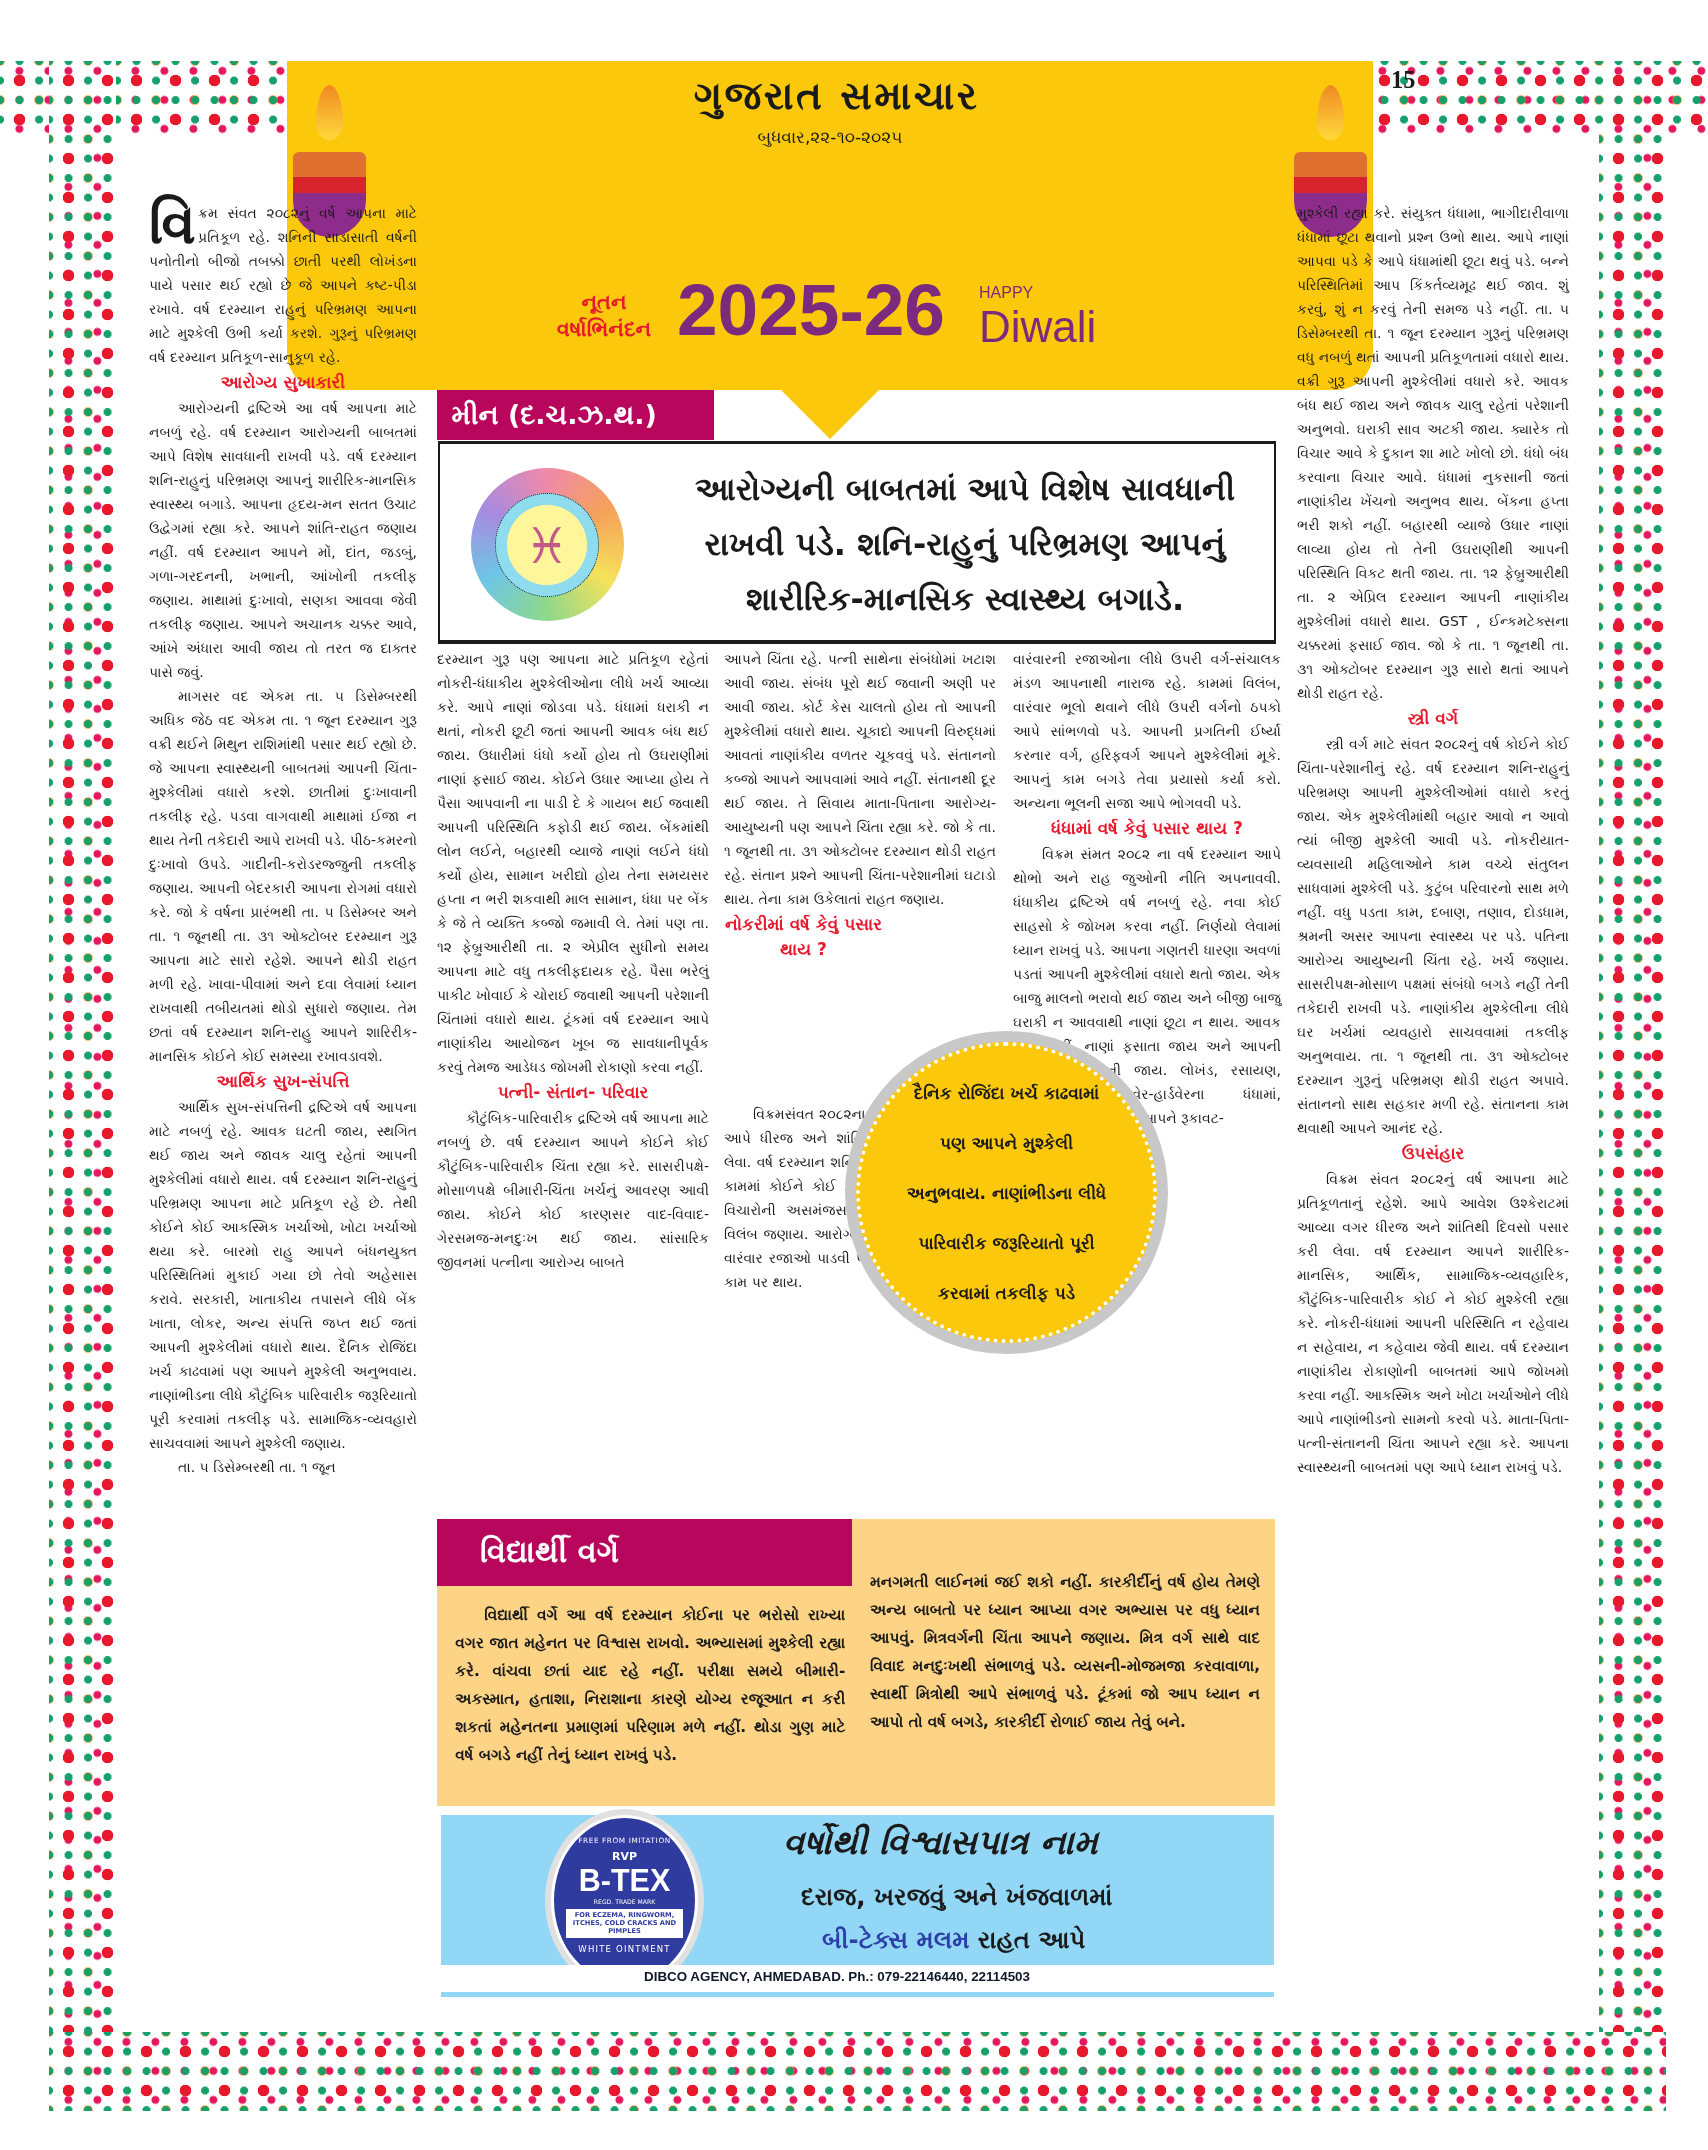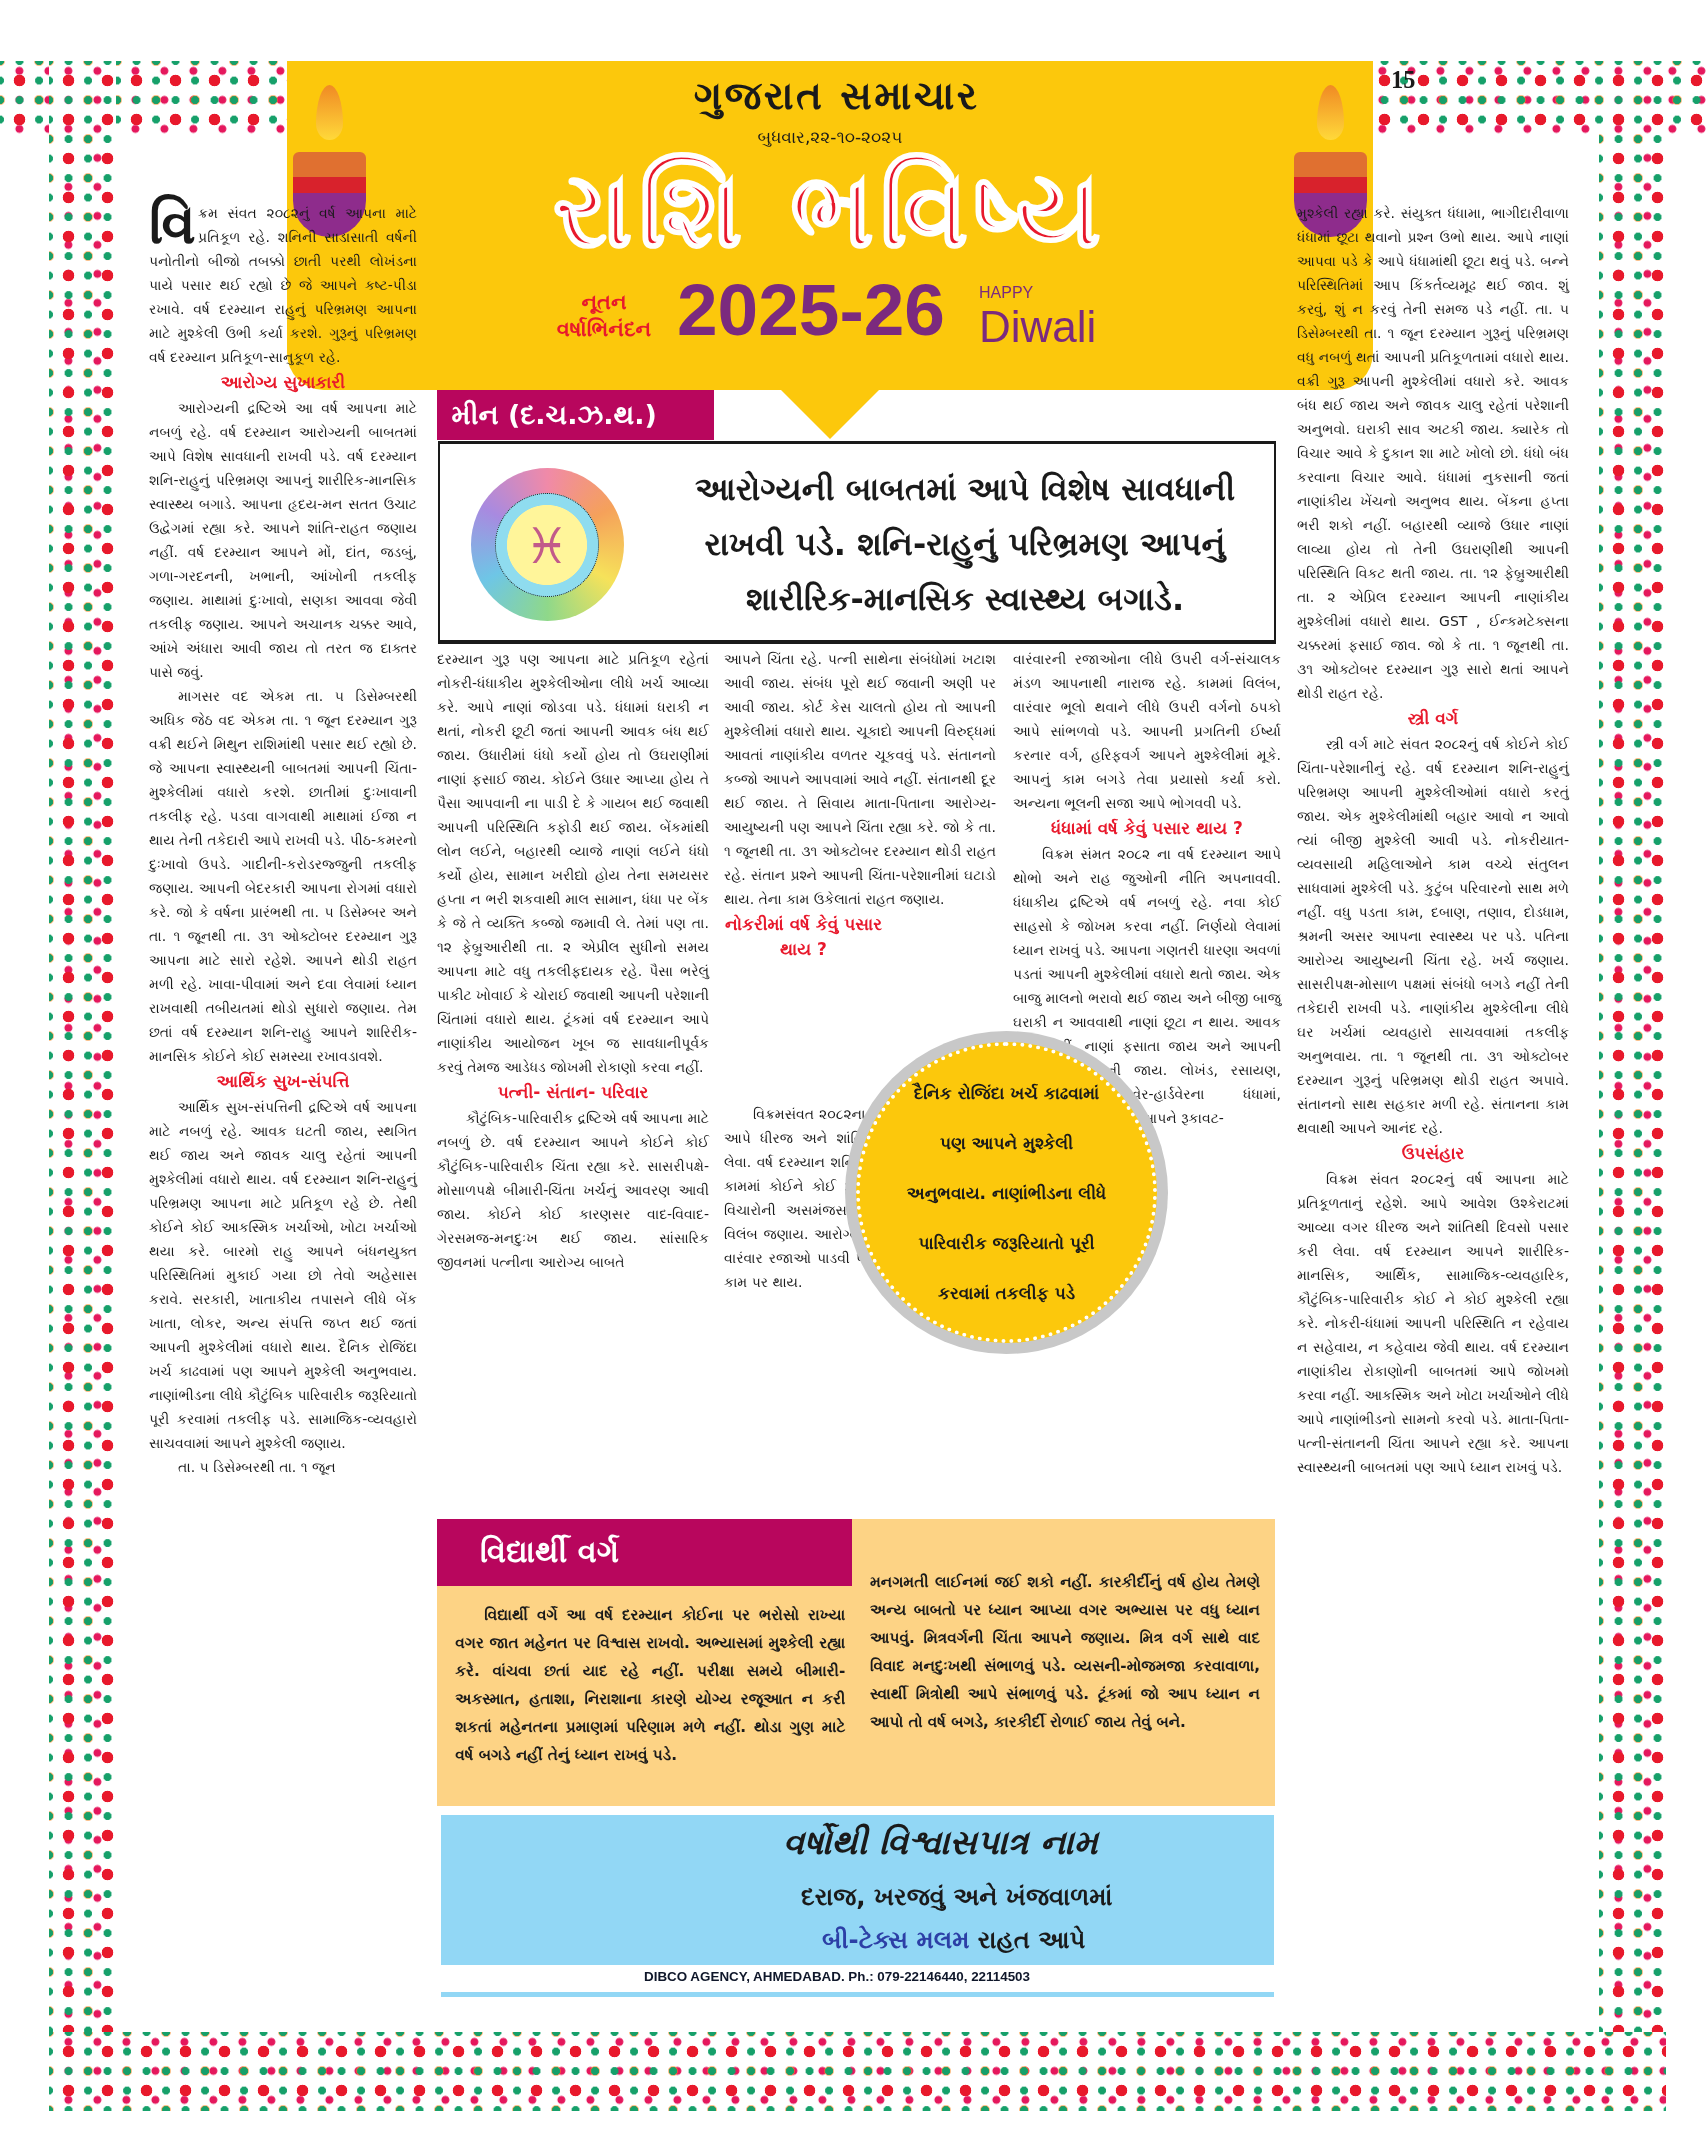--- a/index.html
+++ b/index.html
@@ -112,21 +112,20 @@
   <div class="lamp lamp-left">
       <div class="flame"></div>
       <div class="bowl"></div>
     </div>
   <div class="lamp lamp-right">
       <div class="flame"></div>
       <div class="bowl"></div>
     </div>
   <div class="paper-name">ગુજરાત સમાચાર</div>
   <div class="paper-date">બુધવાર,૨૨-૧૦-૨૦૨૫</div>
-  <div class="main-title">રાશિ ભવિષ્ય</div>
   <div class="greet-nutan">નૂતન</div>
   <div class="greet-varsh">વર્ષાભિનંદન</div>
   <div class="year-range">2025-26</div>
   <div class="happy">HAPPY</div>
   <div class="diwali">Diwali</div>
 </div>
 <div class="page-number">15</div>
 
 <div class="sign-tab">મીન (દ.ચ.ઝ.થ.)</div>
 <div class="sign-box">
@@ -182,20 +181,30 @@
 
 <div class="student-panel">
   <div class="tabcover">વિદ્યાર્થી વર્ગ</div>
   <div class="student-text-a">
       <p>વિદ્યાર્થી વર્ગે આ વર્ષ દરમ્યાન કોઈના પર ભરોસો રાખ્યા વગર જાત મહેનત પર વિશ્વાસ રાખવો. અભ્યાસમાં મુશ્કેલી રહ્યા કરે. વાંચવા છતાં યાદ રહે નહીં. પરીક્ષા સમયે બીમારી-અકસ્માત, હતાશા, નિરાશાના કારણે યોગ્ય રજૂઆત ન કરી શકતાં મહેનતના પ્રમાણમાં પરિણામ મળે નહીં. થોડા ગુણ માટે વર્ષ બગડે નહીં તેનું ધ્યાન રાખવું પડે.</p>
     </div>
   <div class="student-text-b">મનગમતી લાઈનમાં જઈ શકો નહીં. કારકીર્દીનું વર્ષ હોય તેમણે અન્ય બાબતો પર ધ્યાન આપ્યા વગર અભ્યાસ પર વધુ ધ્યાન આપવું. મિત્રવર્ગની ચિંતા આપને જણાય. મિત્ર વર્ગ સાથે વાદ વિવાદ મનદુઃખથી સંભાળવું પડે. વ્યસની-મોજમજા કરવાવાળા, સ્વાર્થી મિત્રોથી આપે સંભાળવું પડે. ટૂંકમાં જો આપ ધ્યાન ન આપો તો વર્ષ બગડે, કારકીર્દી રોળાઈ જાય તેવું બને.</div>
 </div>
 
 <div class="ad">
+  <div class="ad-badge">
+    <div class="face">
+      <div class="tag-free">FREE FROM IMITATION</div>
+      <div class="tag-rvp">RVP</div>
+      <div class="brand">B-TEX</div>
+      <div class="tm">REGD. TRADE MARK</div>
+      <div class="uses">FOR ECZEMA, RINGWORM, ITCHES, COLD CRACKS AND PIMPLES</div>
+      <div class="white">WHITE OINTMENT</div>
+    </div>
+  </div>
   <div class="ad-headline">વર્ષોથી વિશ્વાસપાત્ર નામ</div>
   <div class="ad-line2">દરાજ, ખરજવું અને ખંજવાળમાં</div>
   <div class="ad-line3"><span class="blue">બી-ટેક્સ મલમ</span><span> રાહત આપે</span></div>
 </div>
 <div class="ad-strip"></div>
 <div class="ad-contact">DIBCO AGENCY, AHMEDABAD. Ph.: 079-22146440, 22114503</div>
 <div class="ad-bottomline"></div>
 
 
 </body></html>

